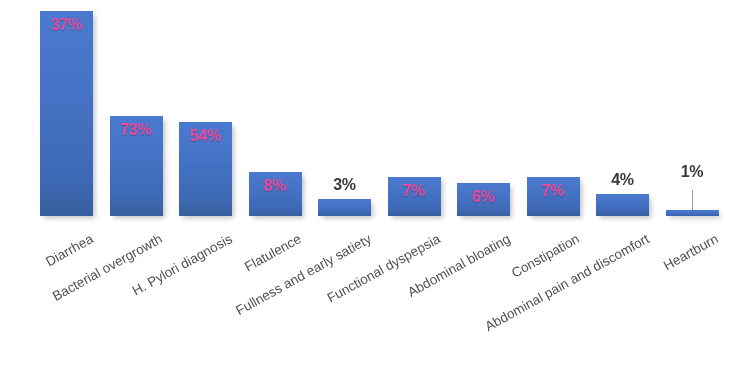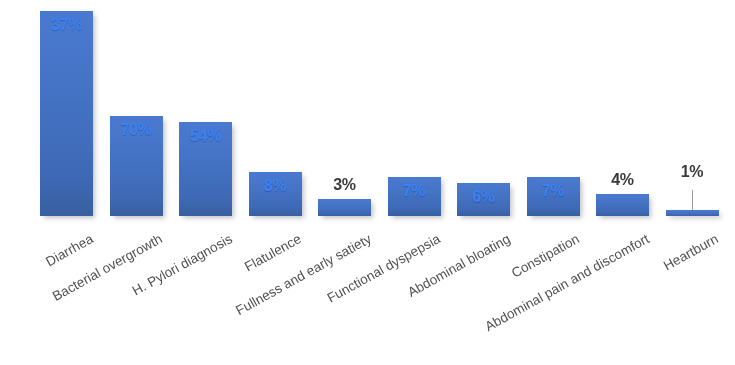--- a/index.html
+++ b/index.html
@@ -52,21 +52,21 @@
     left: 0;
     width: 100%;
     text-align: center;
     font-weight: bold;
     font-size: 16px;
     letter-spacing: -0.3px;
     line-height: 1;
     text-shadow: 0 1px 1px rgba(0,0,0,0.22);
   }
   .bar-value.inside {
-    color: #3b82f6;
+    color: #ec4899;
   }
   .bar-value.outside {
     color: #3a3a3a;
     text-shadow: none;
   }
 
   .leader-line {
     position: absolute;
     width: 1px;
     background: #9a9a9a;
@@ -100,21 +100,21 @@
 <div id="chart-root">
 
   <div class="plot-area">
 
   <div class="bar-group" style="left: 40px; width: 53px; height: 216px; bottom: 4px;">
         <div class="bar" title="Diarrhea 37%" style="height: 205.35px;"></div>
         <div class="bar-value inside" style="bottom: 183.35px;">37%</div>
       </div>
       <div class="bar-group" style="left: 109.5px; width: 53px; height: 216px; bottom: 4px;">
         <div class="bar" title="Bacterial overgrowth 18%" style="height: 99.9px;"></div>
-        <div class="bar-value inside" style="bottom: 77.9px;">70%</div>
+        <div class="bar-value inside" style="bottom: 77.9px;">73%</div>
       </div>
       <div class="bar-group" style="left: 179px; width: 53px; height: 216px; bottom: 4px;">
         <div class="bar" title="H. Pylori diagnosis 17%" style="height: 94.35px;"></div>
         <div class="bar-value inside" style="bottom: 72.35px;">54%</div>
       </div>
       <div class="bar-group" style="left: 248.5px; width: 53px; height: 216px; bottom: 4px;">
         <div class="bar" title="Flatulence 8%" style="height: 44.4px;"></div>
         <div class="bar-value inside" style="bottom: 22.4px;">8%</div>
       </div>
       <div class="bar-group" style="left: 318px; width: 53px; height: 216px; bottom: 4px;">

